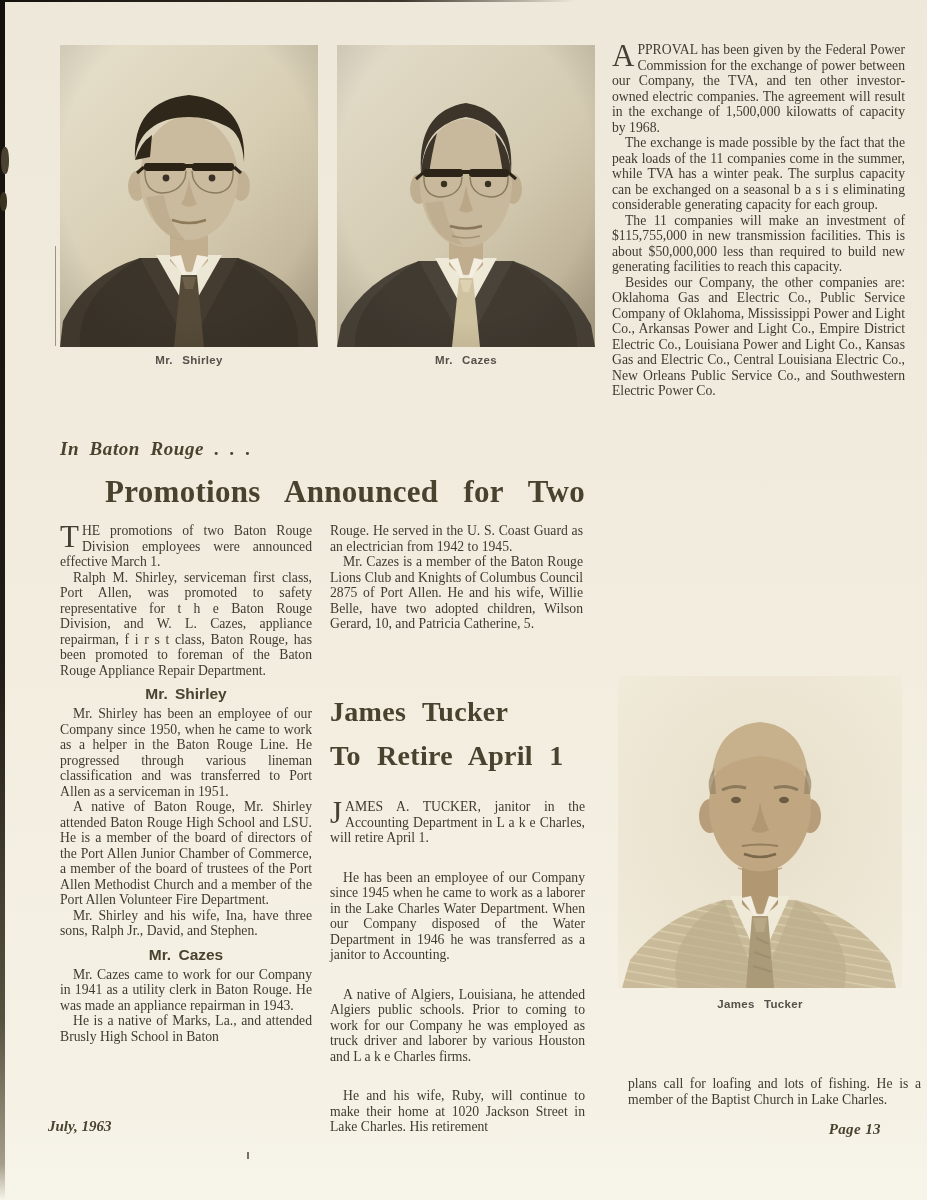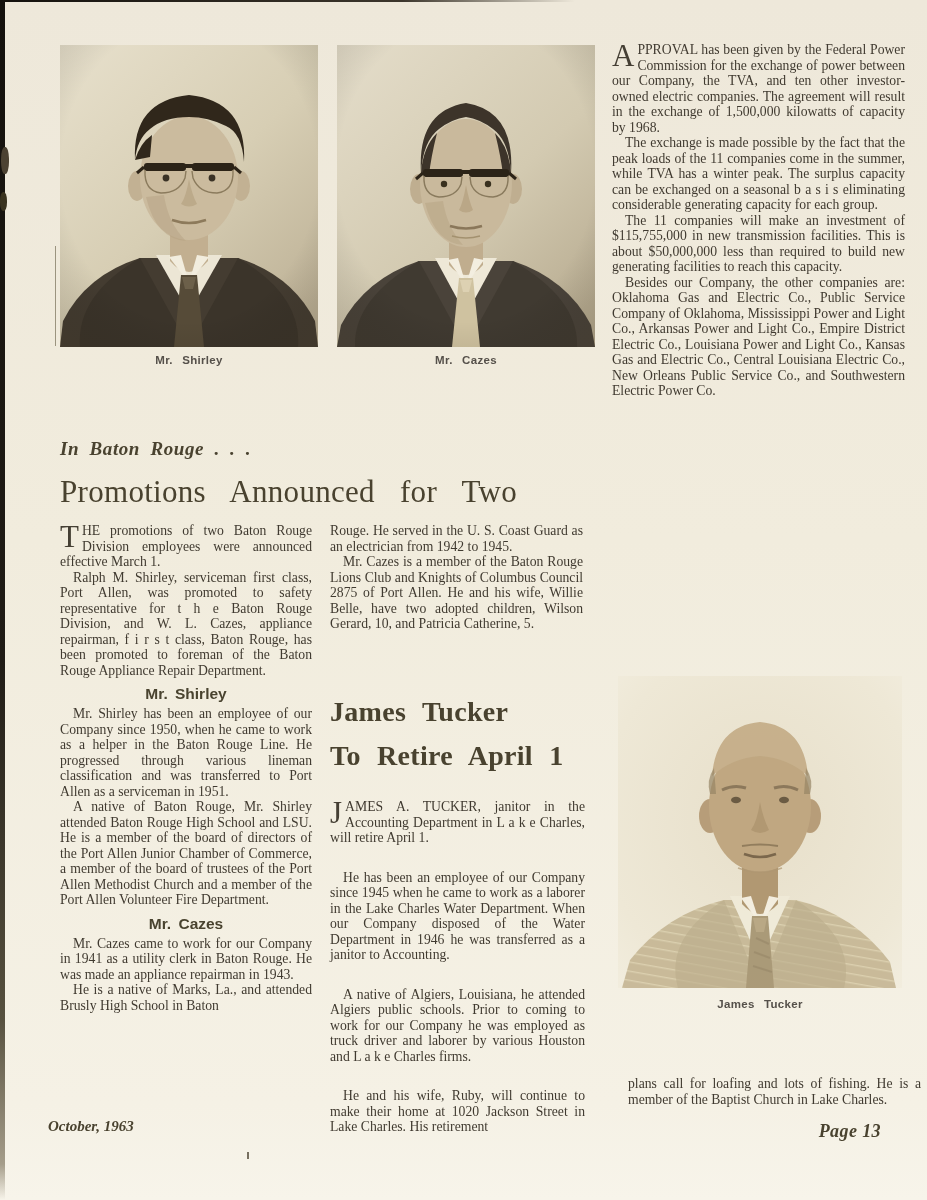--- a/index.html
+++ b/index.html
@@ -38,40 +38,40 @@
 
   
   .tva { position:absolute; left:612px; top:42px; width:293px; }
   .tva h1 { margin:0 0 11px 0; font-weight:bold; font-size:30px; line-height:47px;
     color:#49422f; word-spacing:7px; letter-spacing:0.4px; }
 
   
   .promotions { position:absolute; left:60px; top:438px; width:525px; height:680px; }
   .kicker { font-size:19px; font-weight:bold; font-style:italic; color:#49422f;
     word-spacing:5px; letter-spacing:0.6px; }
-  .promo-title { margin:15px 0 0 0; font-weight:normal; font-size:31px; line-height:34px;
-    color:#49422f; word-spacing:17px; letter-spacing:0.3px; white-space:nowrap; }
+  .promo-title { margin:15px 0 0 0; font-weight:bold; font-size:31px; line-height:34px;
+    color:#49422f; word-spacing:17px; letter-spacing:0.3px; white-space:nowrap;text-align:right; }
   .col { position:absolute; top:85px; }
   .col1 { left:0; width:252px; }
   .col2 { left:270px; width:253px; }
   .subhead { margin:7px 0 3px 0; font-family:"Liberation Sans", sans-serif; font-weight:bold;
     font-size:15.5px; text-align:center; color:#49432f; word-spacing:3px; }
 
   
   .tucker { position:absolute; left:330px; top:690px; width:255px; }
   .tucker h2 { margin:0 0 21px 0; font-weight:bold; font-size:28px; line-height:44px;
     color:#49422f; word-spacing:9px; letter-spacing:0.3px; }
   .tucker .sp { margin-top:24px; }
 
   .tucker-cont { position:absolute; left:612px; top:1060px; width:293px;
     font-size:13.7px; line-height:16.3px; text-align:justify; margin:16px; }
 
   .footer-left  { position:absolute; left:48px;  top:1118px; font-size:15px;
     font-weight:bold; font-style:italic; color:#49422f; }
-  .footer-right { position:absolute; right:46px; top:1121px; font-size:18px;
+  .footer-right { position:absolute; right:46px; top:1121px; font-size:15px;
     font-weight:bold; font-style:italic; color:#49422f; letter-spacing:0.4px; }
 </style>
 </head>
 <body>
 
 <div class="page">
 
   <div class="scan-left"></div>
   <div class="scan-top"></div>
   <div class="mark1"></div>
@@ -180,20 +180,21 @@
 
   <section class="promotions">
     <div class="kicker">In Baton Rouge . . .</div>
     <h2 class="promo-title">Promotions Announced for Two</h2>
     <div class="col col1 body-text">
       <p><span class="dropcap">T</span><span>HE promotions of two Baton Rouge Division employees were announced effective March 1.</span></p>
       <p class="indent">Ralph M. Shirley, serviceman first class, Port Allen, was promoted to safety representative for t h e Baton Rouge Division, and W. L. Cazes, appliance repairman, f i r s t class, Baton Rouge, has been promoted to foreman of the Baton Rouge Appliance Repair Department.</p>
       <h3 class="subhead">Mr. Shirley</h3>
       <p class="indent">Mr. Shirley has been an employee of our Company since 1950, when he came to work as a helper in the Baton Rouge Line. He progressed through various lineman classification and was transferred to Port Allen as a serviceman in 1951.</p>
       <p class="indent">A native of Baton Rouge, Mr. Shirley attended Baton Rouge High School and LSU. He is a member of the board of directors of the Port Allen Junior Chamber of Commerce, a member of the board of trustees of the Port Allen Methodist Church and a member of the Port Allen Volunteer Fire Department.</p>
+      <p class="indent">Mr. Shirley and his wife, Ina, have three sons, Ralph Jr., David, and Stephen.</p>
       <h3 class="subhead">Mr. Cazes</h3>
       <p class="indent">Mr. Cazes came to work for our Company in 1941 as a utility clerk in Baton Rouge. He was made an appliance repairman in 1943.</p>
       <p class="indent">He is a native of Marks, La., and attended Brusly High School in Baton</p>
     </div>
     <div class="col col2 body-text">
       <p>Rouge. He served in the U. S. Coast Guard as an electrician from 1942 to 1945.</p>
       <p class="indent">Mr. Cazes is a member of the Baton Rouge Lions Club and Knights of Columbus Council 2875 of Port Allen. He and his wife, Willie Belle, have two adopted children, Wilson Gerard, 10, and Patricia Catherine, 5.</p>
     </div>
   </section>
 
@@ -247,15 +248,15 @@
         <path d="M124 170 Q142 167 160 170" stroke="#7c6747" stroke-width="2" fill="none" opacity="0.8"></path>
         <path d="M126 178 Q142 184 158 178" stroke="#6f5a3e" stroke-width="2.6" fill="none"></path>
         <path d="M120 192 Q142 200 164 192" stroke="#a88e68" stroke-width="1.6" fill="none" opacity="0.7"></path>
       </g>
     </svg>
   </figure>
   <div class="caption" id="cap-tucker">James Tucker</div>
 
   <p class="tucker-cont">plans call for loafing and lots of fishing. He is a member of the Baptist Church in Lake Charles.</p>
 
-  <div class="footer-left">October, 1963</div>
+  <div class="footer-left">July, 1963</div>
   <div class="footer-right">Page 13</div>
 </div>
 
 </body></html>

